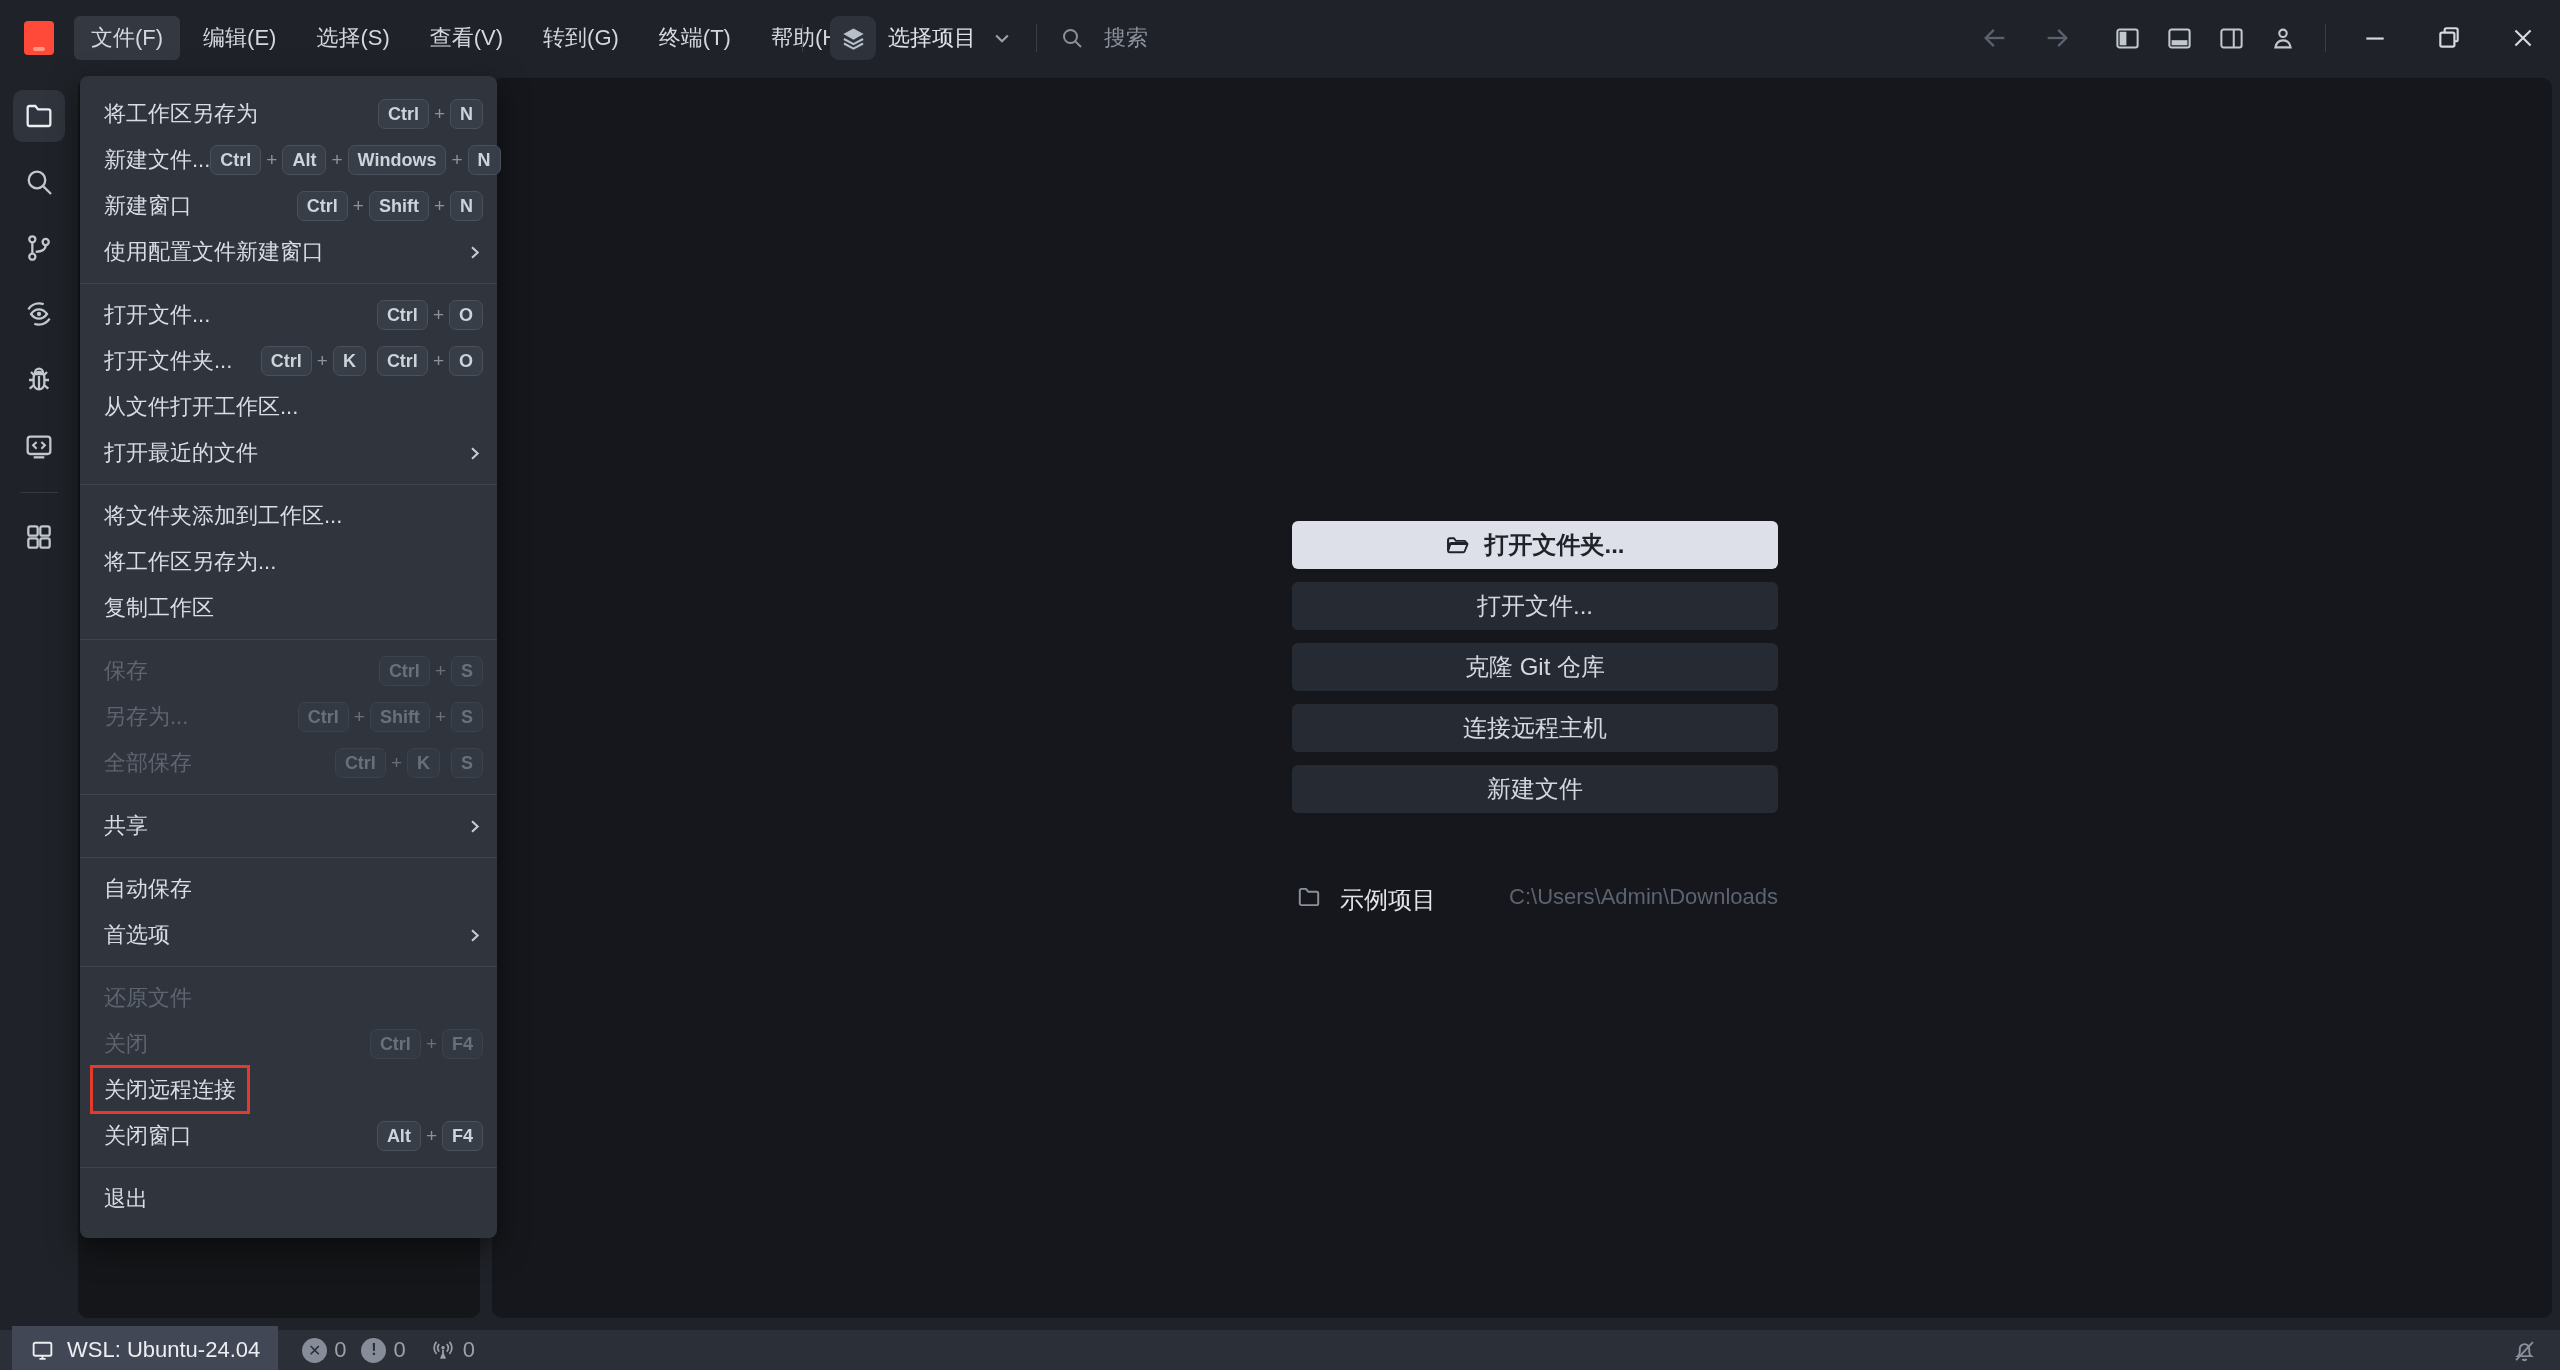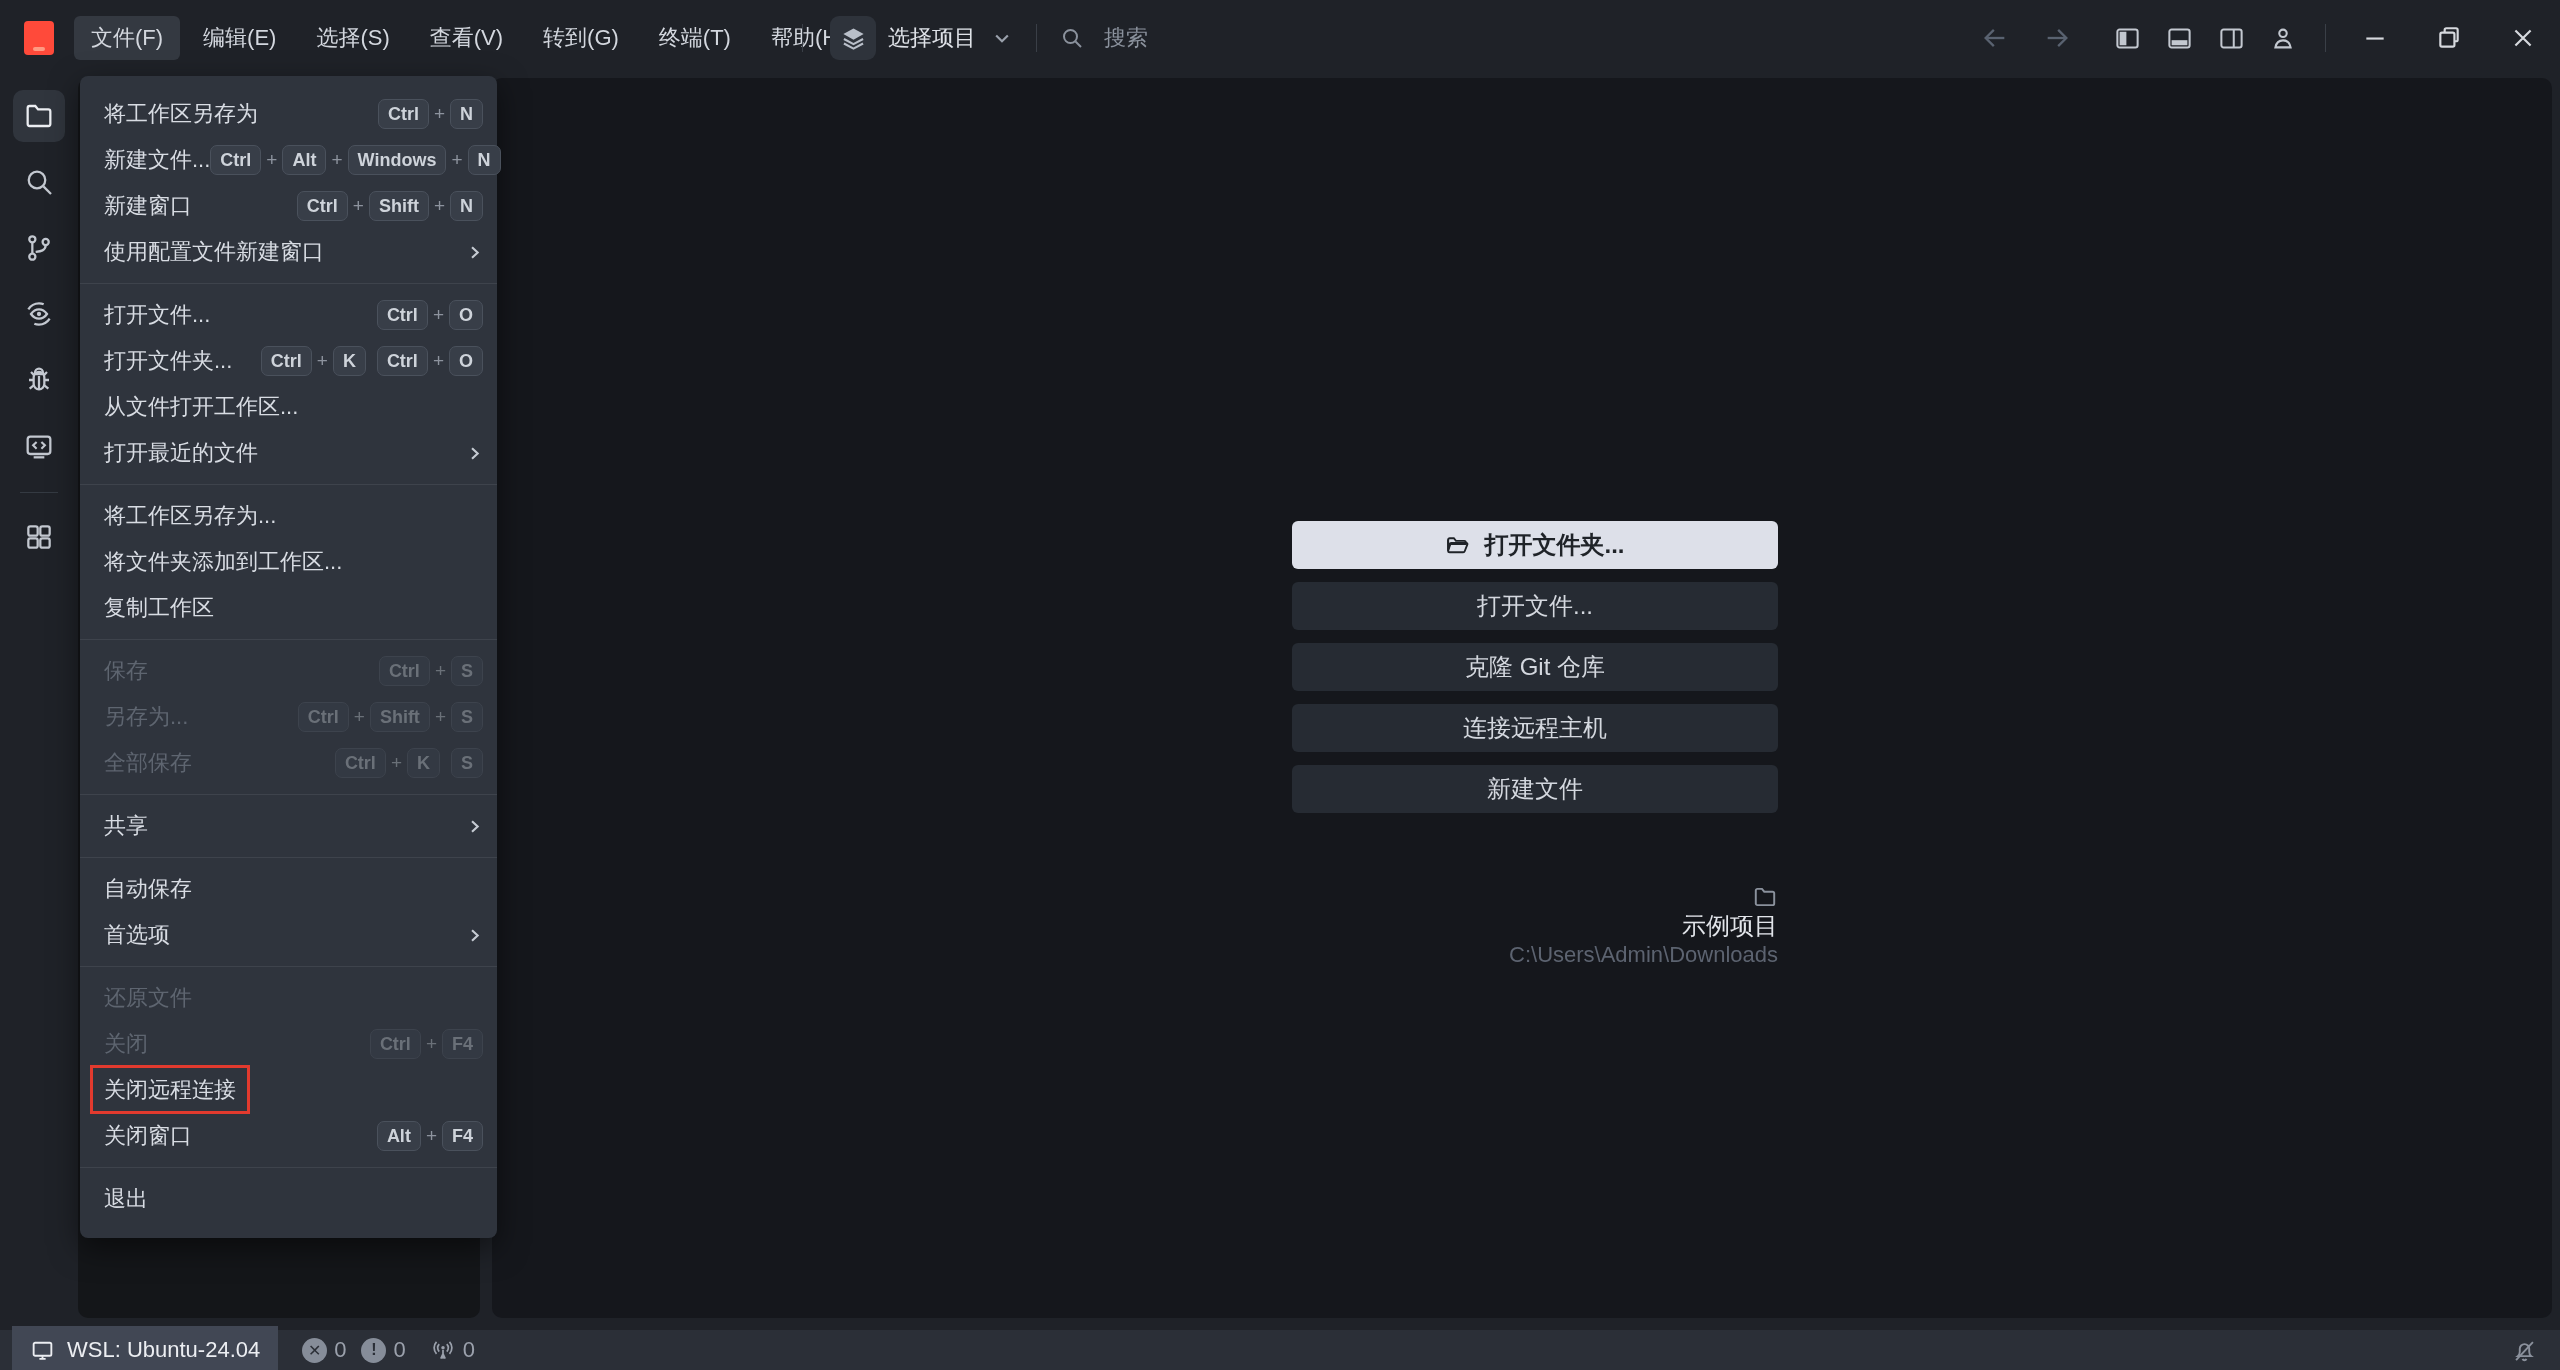--- a/index.html
+++ b/index.html
@@ -43,21 +43,21 @@
 
   
   .sidebar-card{position:absolute;left:78px;top:78px;width:402px;height:1240px;background:var(--sidebar);border-radius:10px;}
   .editor-card{position:absolute;left:492px;top:78px;width:2060px;height:1240px;background:var(--card);border-radius:10px;}
 
   
   .welcome{position:absolute;left:1292px;top:521px;width:486px;}
   .wb{width:486px;height:48px;margin-bottom:13px;border:none;border-radius:6px;background:#262b33;color:#d4d8df;
       font-family:inherit;font-size:24px;display:flex;align-items:center;justify-content:center;gap:14px;cursor:default;}
   .wb.primary{background:#dde0e9;color:#1f2328;font-weight:bold;}
-  .recent{position:absolute;left:1292px;top:884px;width:486px;height:48px;display:flex;align-items:flex-end;flex-direction:column;}
+  .recent{position:absolute;left:1292px;top:884px;width:486px;height:48px;display:flex;align-items:flex-start;}
   .recent .fico{color:#8a919c;margin-left:4px;display:flex;}
   .recent .rname{margin-left:18px;font-size:24px;color:#e2e5ea;}
   .recent .rpath{margin-left:auto;font-size:22px;color:#5c6370;}
 
   
   .menu{position:absolute;left:80px;top:76px;width:417px;background:var(--menu);border-radius:8px;
         padding:15px 0 16px 0;box-shadow:0 10px 30px rgba(0,0,0,.5);z-index:10;}
   .menu-sep{height:1px;background:var(--menu-sep);margin:8px 0;}
   .menu-item{position:relative;height:46px;display:flex;align-items:center;padding:0 14px 0 24px;font-size:22px;color:var(--menu-text);cursor:default;}
   .menu-item .mi-label{white-space:nowrap;}
@@ -349,24 +349,24 @@
       <div class="menu-item">
         <span class="mi-label">打开最近的文件</span>
         <span class="mi-chev">
           <svg width="17" height="17" viewBox="0 0 24 24" fill="none" stroke="currentColor" stroke-width="3">
             <path d="M8.5 4.5l8 7.5-8 7.5"></path>
           </svg>
         </span>
       </div>
       <div class="menu-sep"></div>
       <div class="menu-item">
+        <span class="mi-label">将文件夹添加到工作区...</span>
+      </div>
+      <div class="menu-item">
         <span class="mi-label">将工作区另存为...</span>
-      </div>
-      <div class="menu-item">
-        <span class="mi-label">将文件夹添加到工作区...</span>
       </div>
       <div class="menu-item">
         <span class="mi-label">复制工作区</span>
       </div>
       <div class="menu-sep"></div>
       <div class="menu-item disabled">
         <span class="mi-label">保存</span>
         <div class="mi-keys">
           <span class="kgroup">
             <span class="kcap">Ctrl</span>

